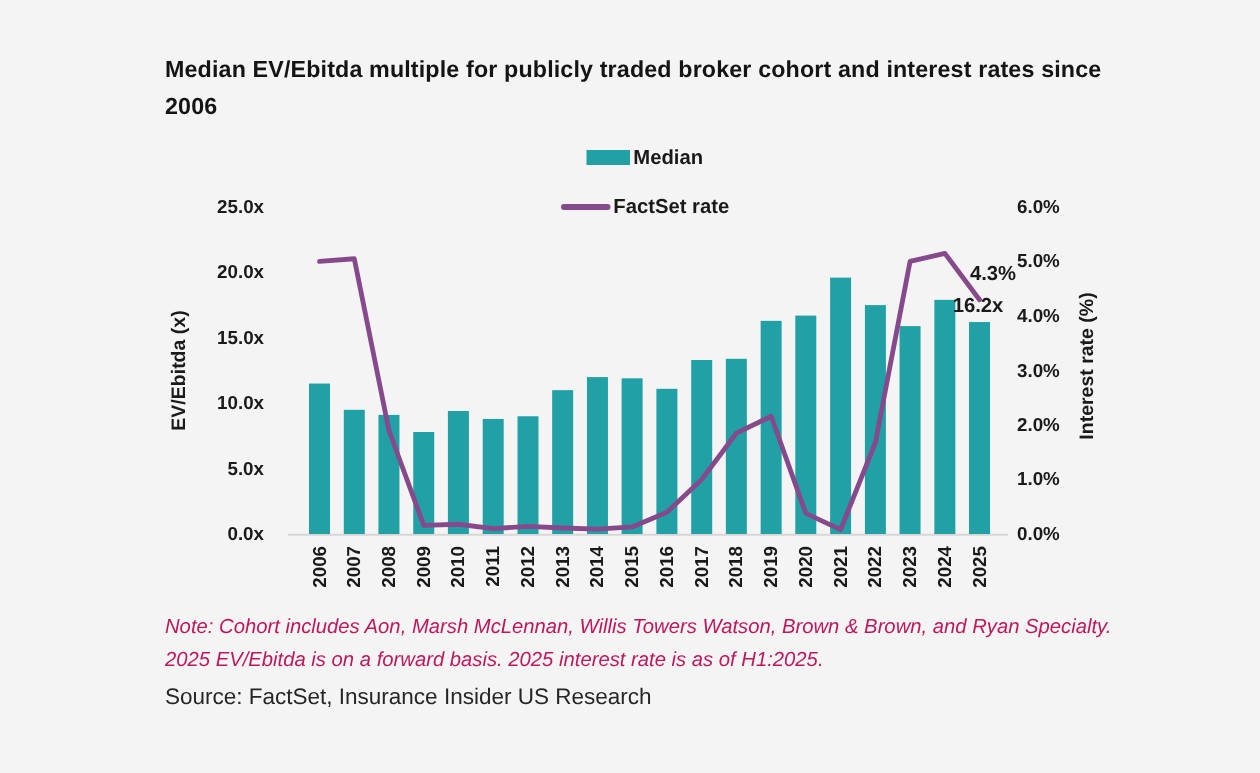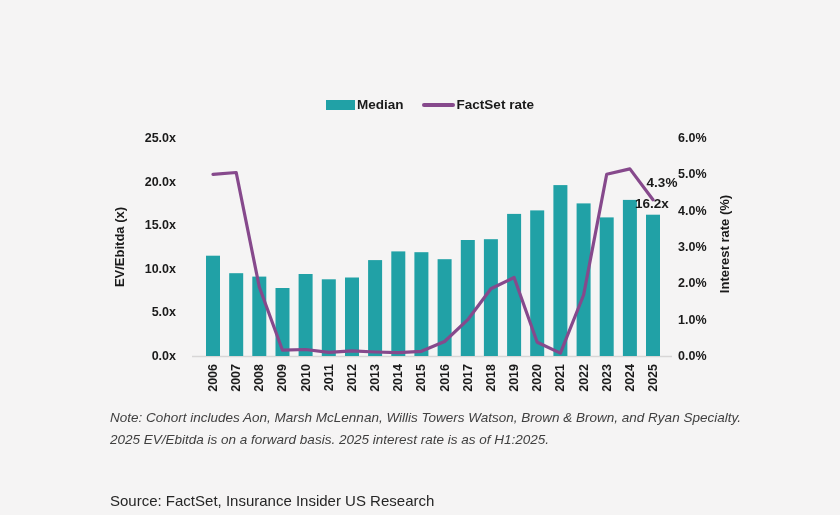--- a/index.html
+++ b/index.html
@@ -10,46 +10,47 @@
     color:#1a1a1a;
   }
   .panel{position:absolute;inset:0;}
   .chart-title{
     position:absolute;left:110px;top:34px;width:632px;
     font-size:15.5px;font-weight:700;line-height:25px;color:#141414;
     letter-spacing:.1px;
   }
   .legend{
     position:absolute;left:110px;top:97px;width:640px;
-    display:flex;justify-content:center;align-items:center;gap:18px;
+    display:flex;justify-content:center;align-items:center;gap:18px;flex-direction:column;
   }
   .legend-item{display:flex;align-items:center;gap:2px;}
   .legend-label{font-size:13.5px;font-weight:700;color:#1a1a1a;}
   .swatch-bar{width:29px;height:10px;display:inline-block;}
   .swatch-line{width:33px;height:4px;border-radius:2px;display:inline-block;}
   svg.chart{position:absolute;left:0;top:0;}
   svg text{fill:#1a1a1a;}
   .tick-label{font-size:12.5px;font-weight:700;}
   .axis-title{font-size:13px;font-weight:700;}
   .year-label{font-size:12.5px;font-weight:700;}
   .annot{font-size:13.5px;font-weight:700;}
   .chart-note{
     position:absolute;left:110px;top:407px;width:645px;
-    font-size:13.5px;font-style:italic;line-height:22px;color:#404040;
+    font-size:13.5px;font-style:italic;line-height:22px;color:#be185d;
   }
   .chart-source{
     position:absolute;left:110px;top:456px;width:645px;
-    font-size:15px;color:#262626;margin-top:36px;
+    font-size:15px;color:#262626;
   }
 </style>
 </head>
 <body>
 
 <div class="panel">
 
+  <div class="chart-title">Median EV/Ebitda multiple for publicly traded broker cohort and interest rates since 2006</div>
 
   <div class="legend">
     <div class="legend-item">
       <span class="swatch-bar" style="background: rgb(33, 161, 166);"></span>
       <span class="legend-label">Median</span>
     </div>
     <div class="legend-item">
       <span class="swatch-line" style="background: rgb(134, 73, 140);"></span>
       <span class="legend-label">FactSet rate</span>
     </div>

